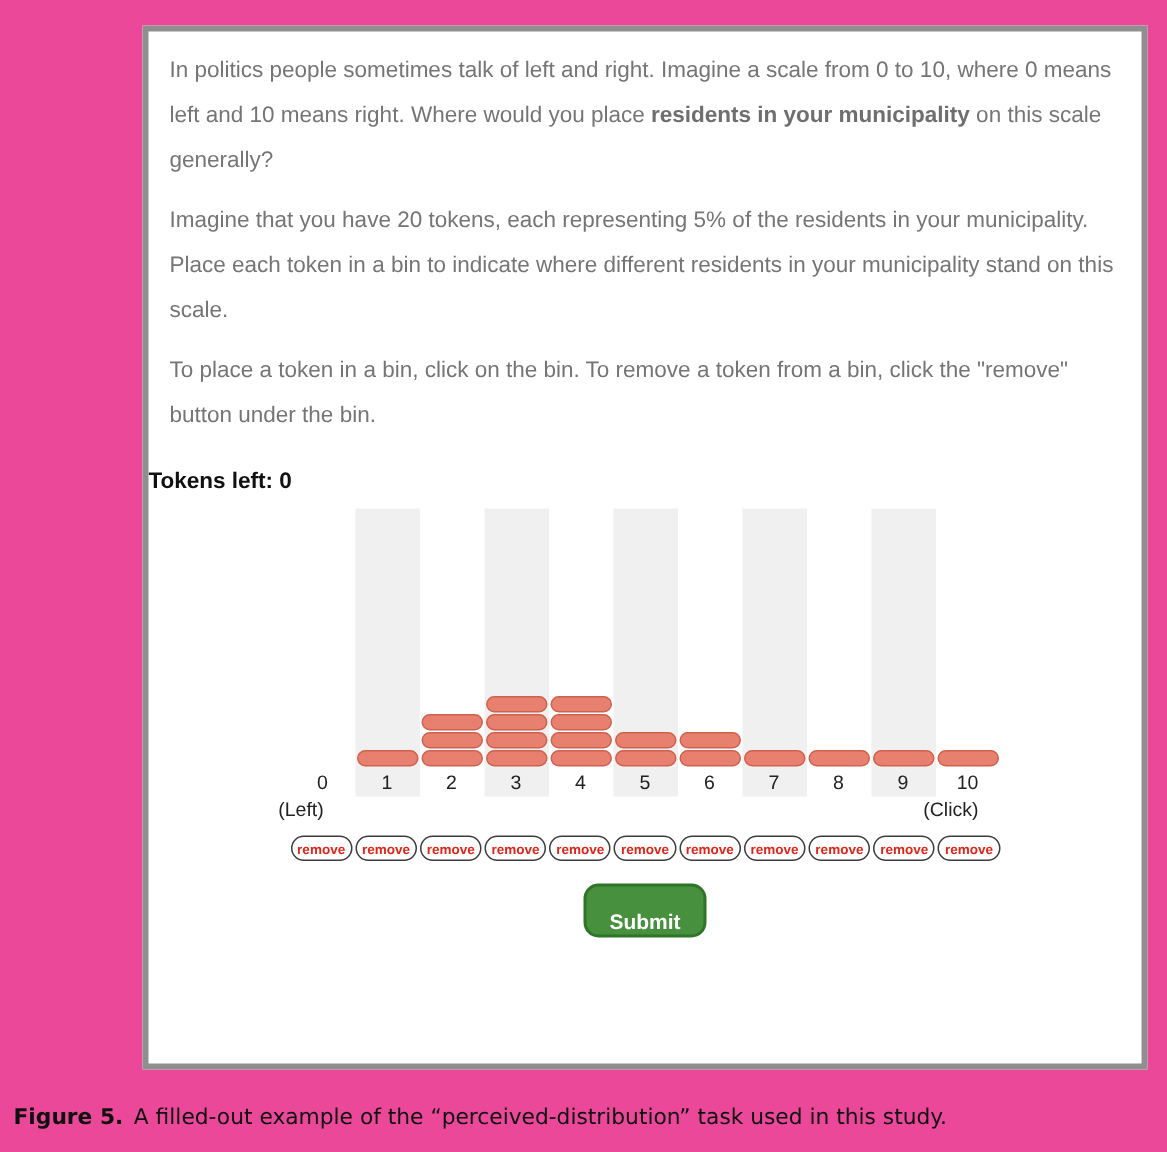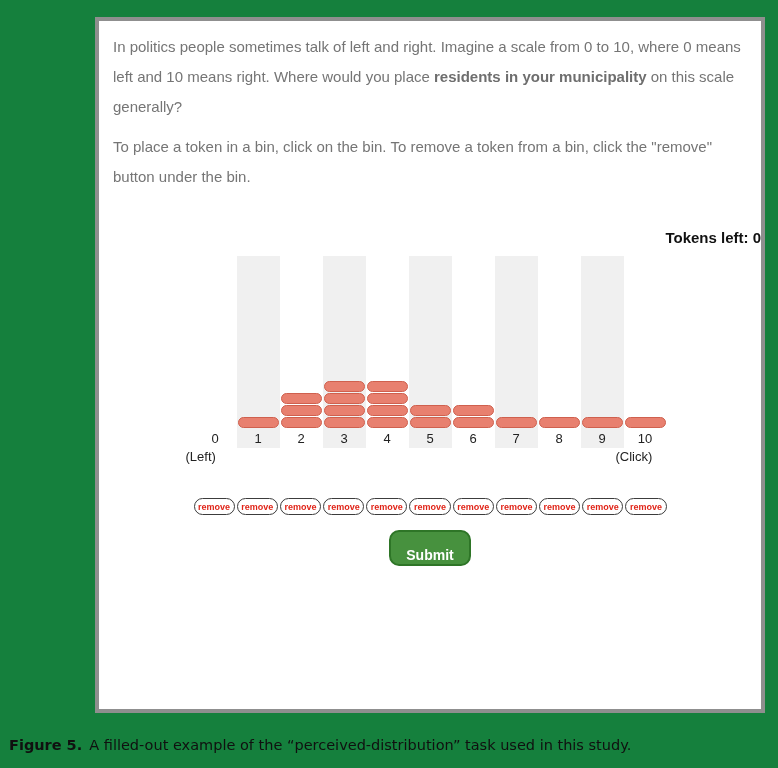--- a/index.html
+++ b/index.html
@@ -5,21 +5,21 @@
   html, body {
     margin: 0;
     padding: 0;
     background: #ffffff;
     font-family: "Liberation Sans", sans-serif;
   }
   .page {
     position: relative;
     width: 778px;
     height: 768px;
-    background: #15803d;
+    background: #ec4899;
     overflow: hidden;
   }
   .figure-box {
     position: absolute;
     left: 95px;
     top: 17px;
     width: 670px;
     height: 696px;
     box-sizing: border-box;
     border: 4px solid #8f8f8f;
@@ -28,22 +28,22 @@
   }
   .instructions {
     padding: 11px 14px 0 14px;
     color: #757575;
     font-size: 15px;
     line-height: 30px;
   }
   .instructions p { margin: 0 0 10px 0; }
   .instructions b { font-weight: bold; color: #6e6e6e; }
   .tokens-left {
-    margin-top: 37px;
-    text-align: right;
+    margin-top: 20px;
+    text-align: left;
     color: #111111;
     font-size: 15px;
     font-weight: 600;
     height: 18px;
     line-height: 18px;
   }
   .chart {
     width: 473px;
     margin: 9px auto 0 auto;
   }
@@ -89,21 +89,21 @@
     right: -8px;
     margin-top: 1px;
     text-align: left;
     font-size: 13px;
     color: #222222;
   }
   .remove-row {
     display: flex;
     gap: 2px;
     width: 473px;
-    margin: 50px auto 0 auto;
+    margin: 26px auto 0 auto;
   }
   .remove-btn {
     flex: 1;
     height: 17px;
     background: #ffffff;
     border: 1px solid #3c3c3c;
     border-radius: 9px;
     color: #e02418;
     font-size: 9px;
     font-weight: 700;
@@ -137,20 +137,21 @@
   .caption .cap-label { font-weight: 700; margin-right: 7px; }
 </style>
 </head>
 <body>
 
 <div class="page">
   <div class="figure-box">
 
     <div class="instructions" id="instructions">
         <p><span>In politics people sometimes talk of left and right. Imagine a scale from 0 to 10, where 0 means left and 10 means right. Where would you place </span><b>residents in your municipality</b><span> on this scale generally?</span></p>
+        <p><span>Imagine that you have 20 tokens, each representing 5% of the residents in your municipality. Place each token in a bin to indicate where different residents in your municipality stand on this scale.</span></p>
         <p><span>To place a token in a bin, click on the bin. To remove a token from a bin, click the "remove" button under the bin.</span></p>
       </div>
 
     <div class="tokens-left">Tokens left: 0</div>
 
     <div class="chart">
       <div class="columns" id="columns">
           <div class="col">
             <div class="stack"></div>
             <div class="num">0</div>

